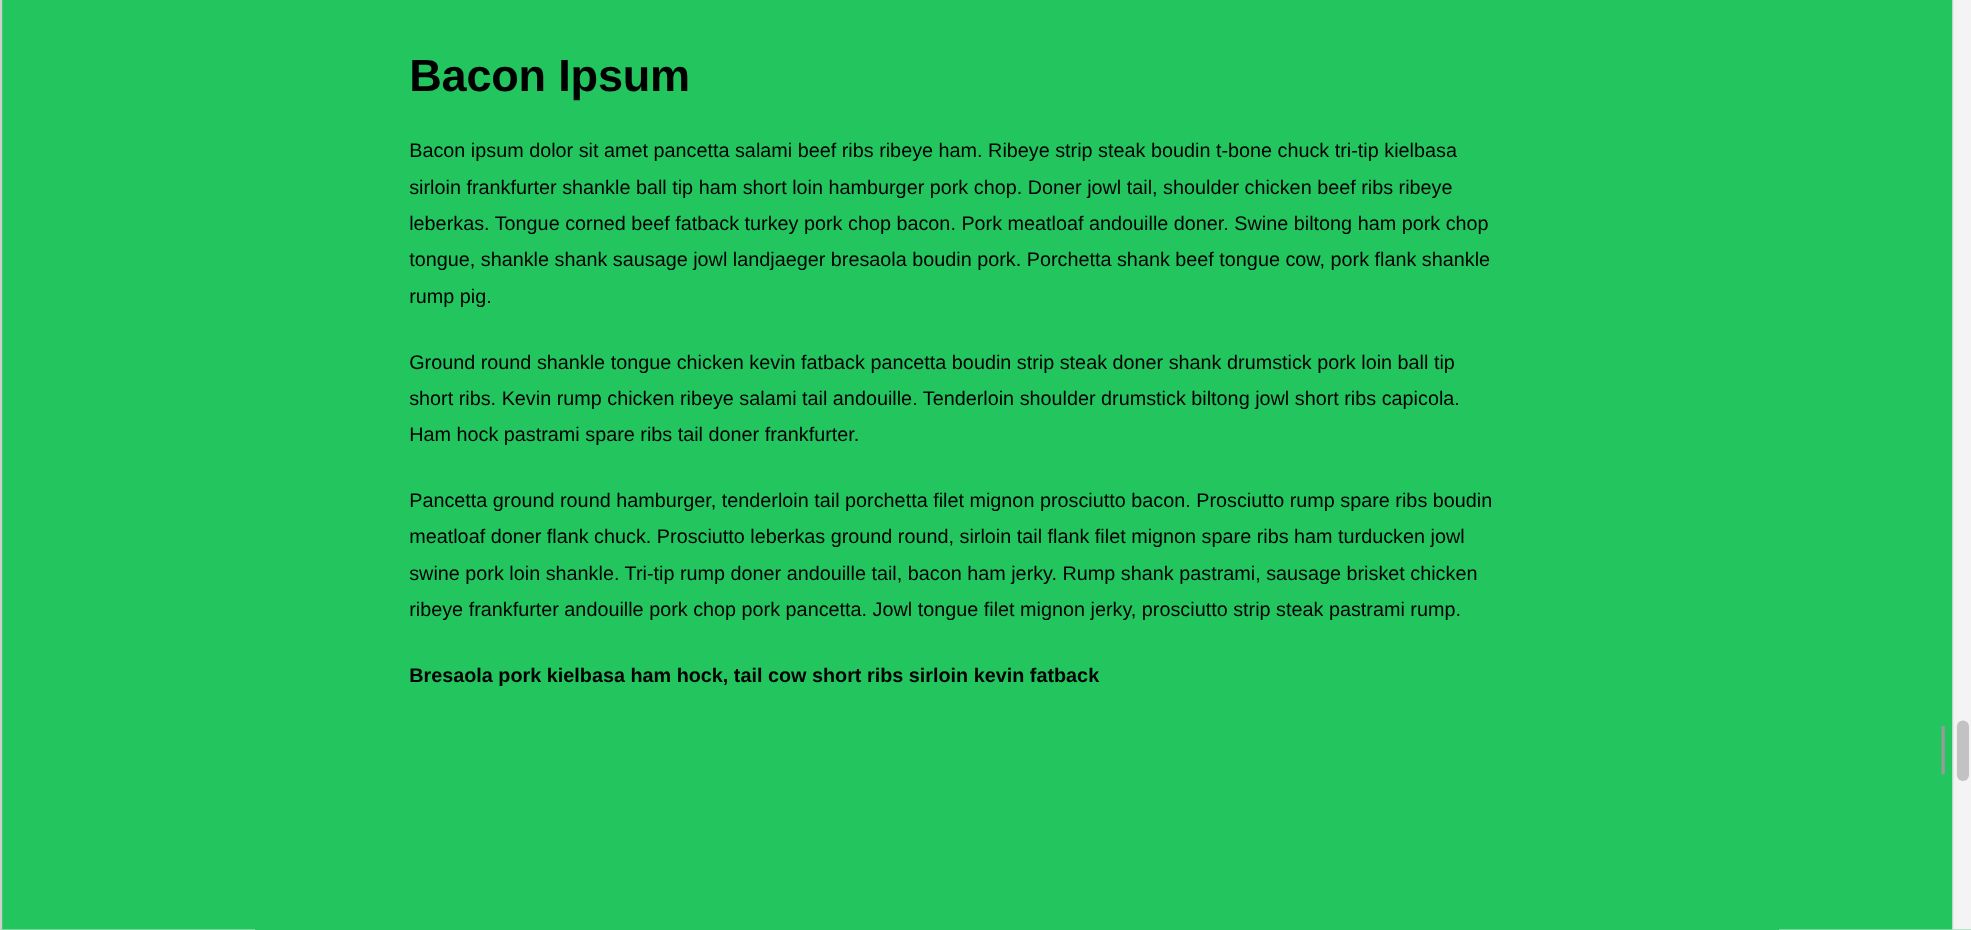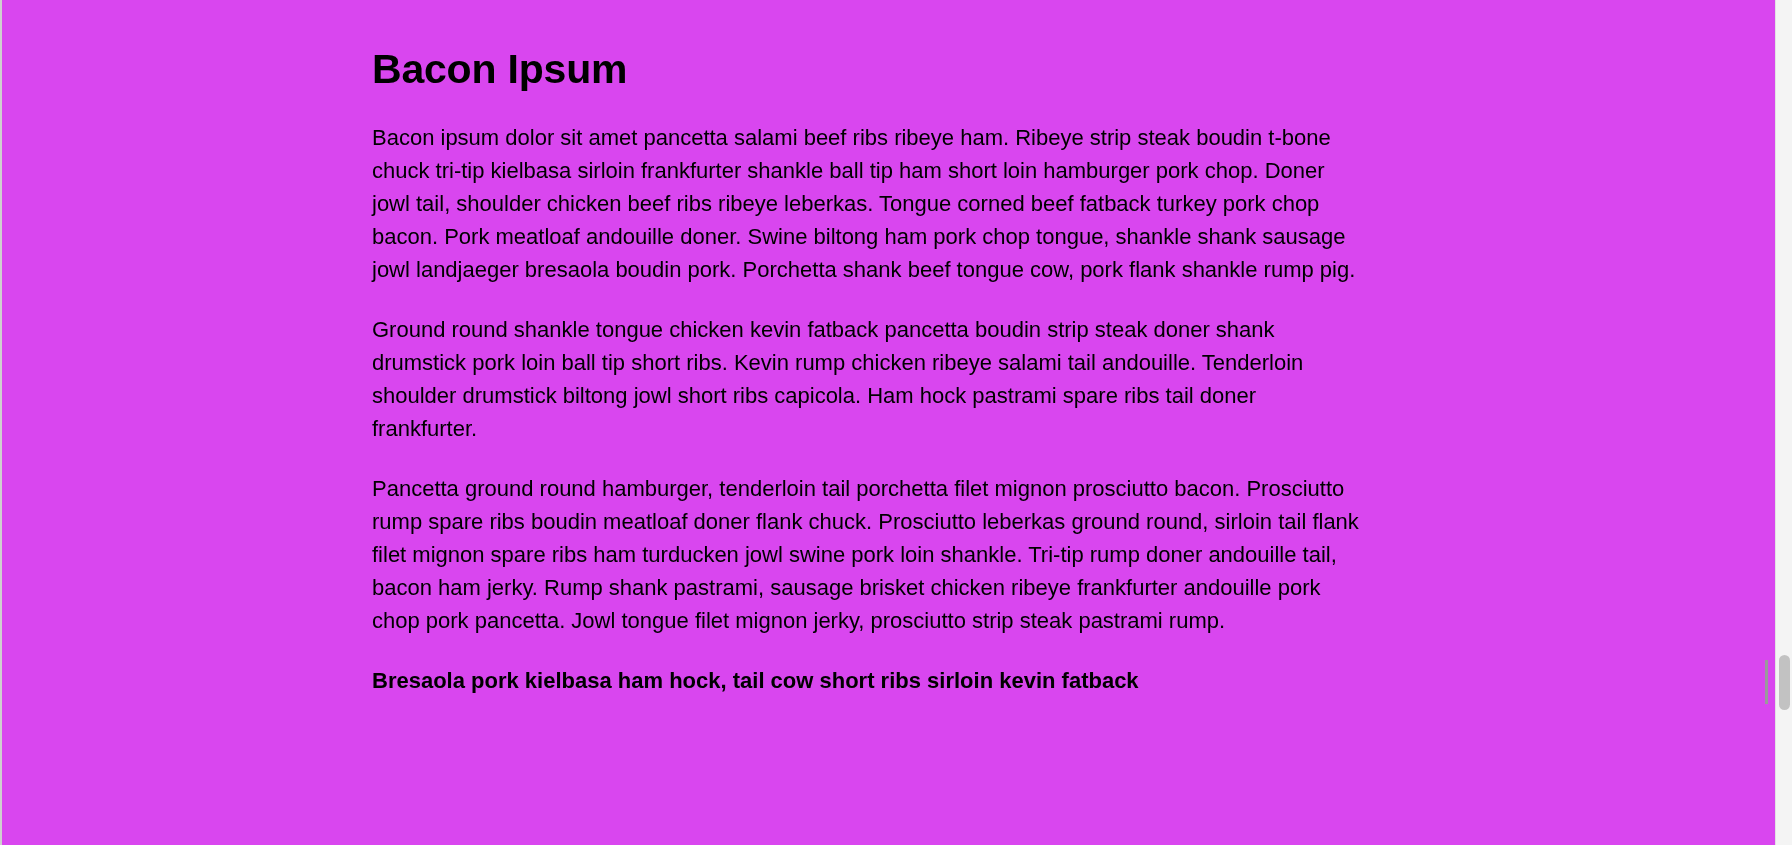--- a/index.html
+++ b/index.html
@@ -11,21 +11,21 @@
     width: 1792px;
     height: 845px;
     overflow: hidden;
     font-family: "Liberation Sans", sans-serif;
     color: #000000;
   }
   .viewport {
     position: relative;
     width: 1792px;
     height: 845px;
-    background: #d946ef;
+    background: #22c55e;
     box-sizing: border-box;
   }
   .page-edge-left {
     position: absolute;
     left: 0;
     top: 0;
     width: 2px;
     height: 845px;
     background: #cfcfcf;
   }
@@ -38,21 +38,21 @@
   }
   .doc-title {
     font-size: 41px;
     font-weight: bold;
     letter-spacing: -0.2px;
     margin: 0 0 28px 0;
     line-height: 1.15;
     color: #000;
   }
   .para {
-    font-size: 22px;
+    font-size: 18px;
     line-height: 33px;
     margin: 0 0 27px 0;
     color: #000;
     max-width: 990px;
   }
   .para:last-child {
     margin-bottom: 0;
     font-weight: bold;
   }
   

